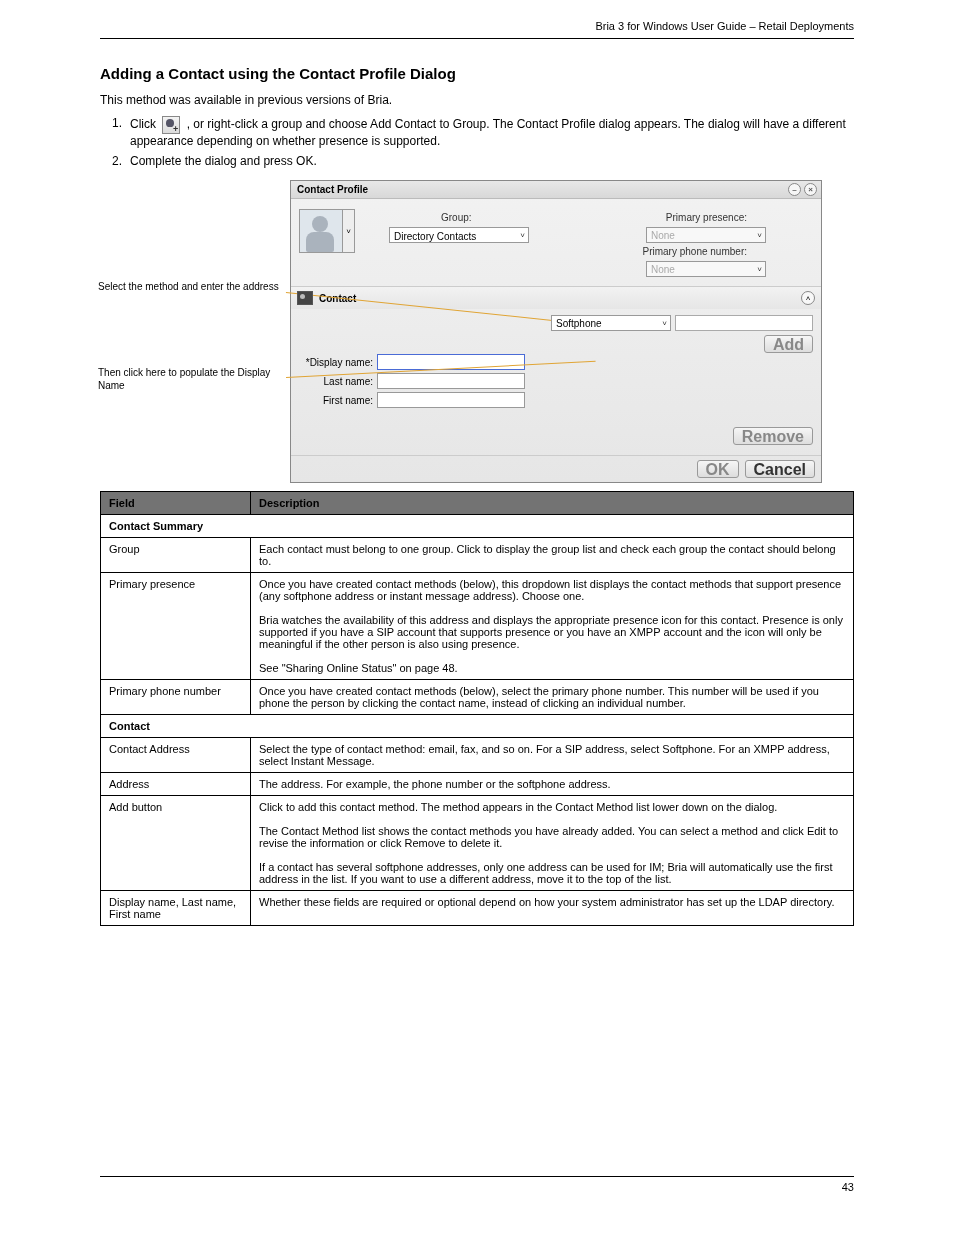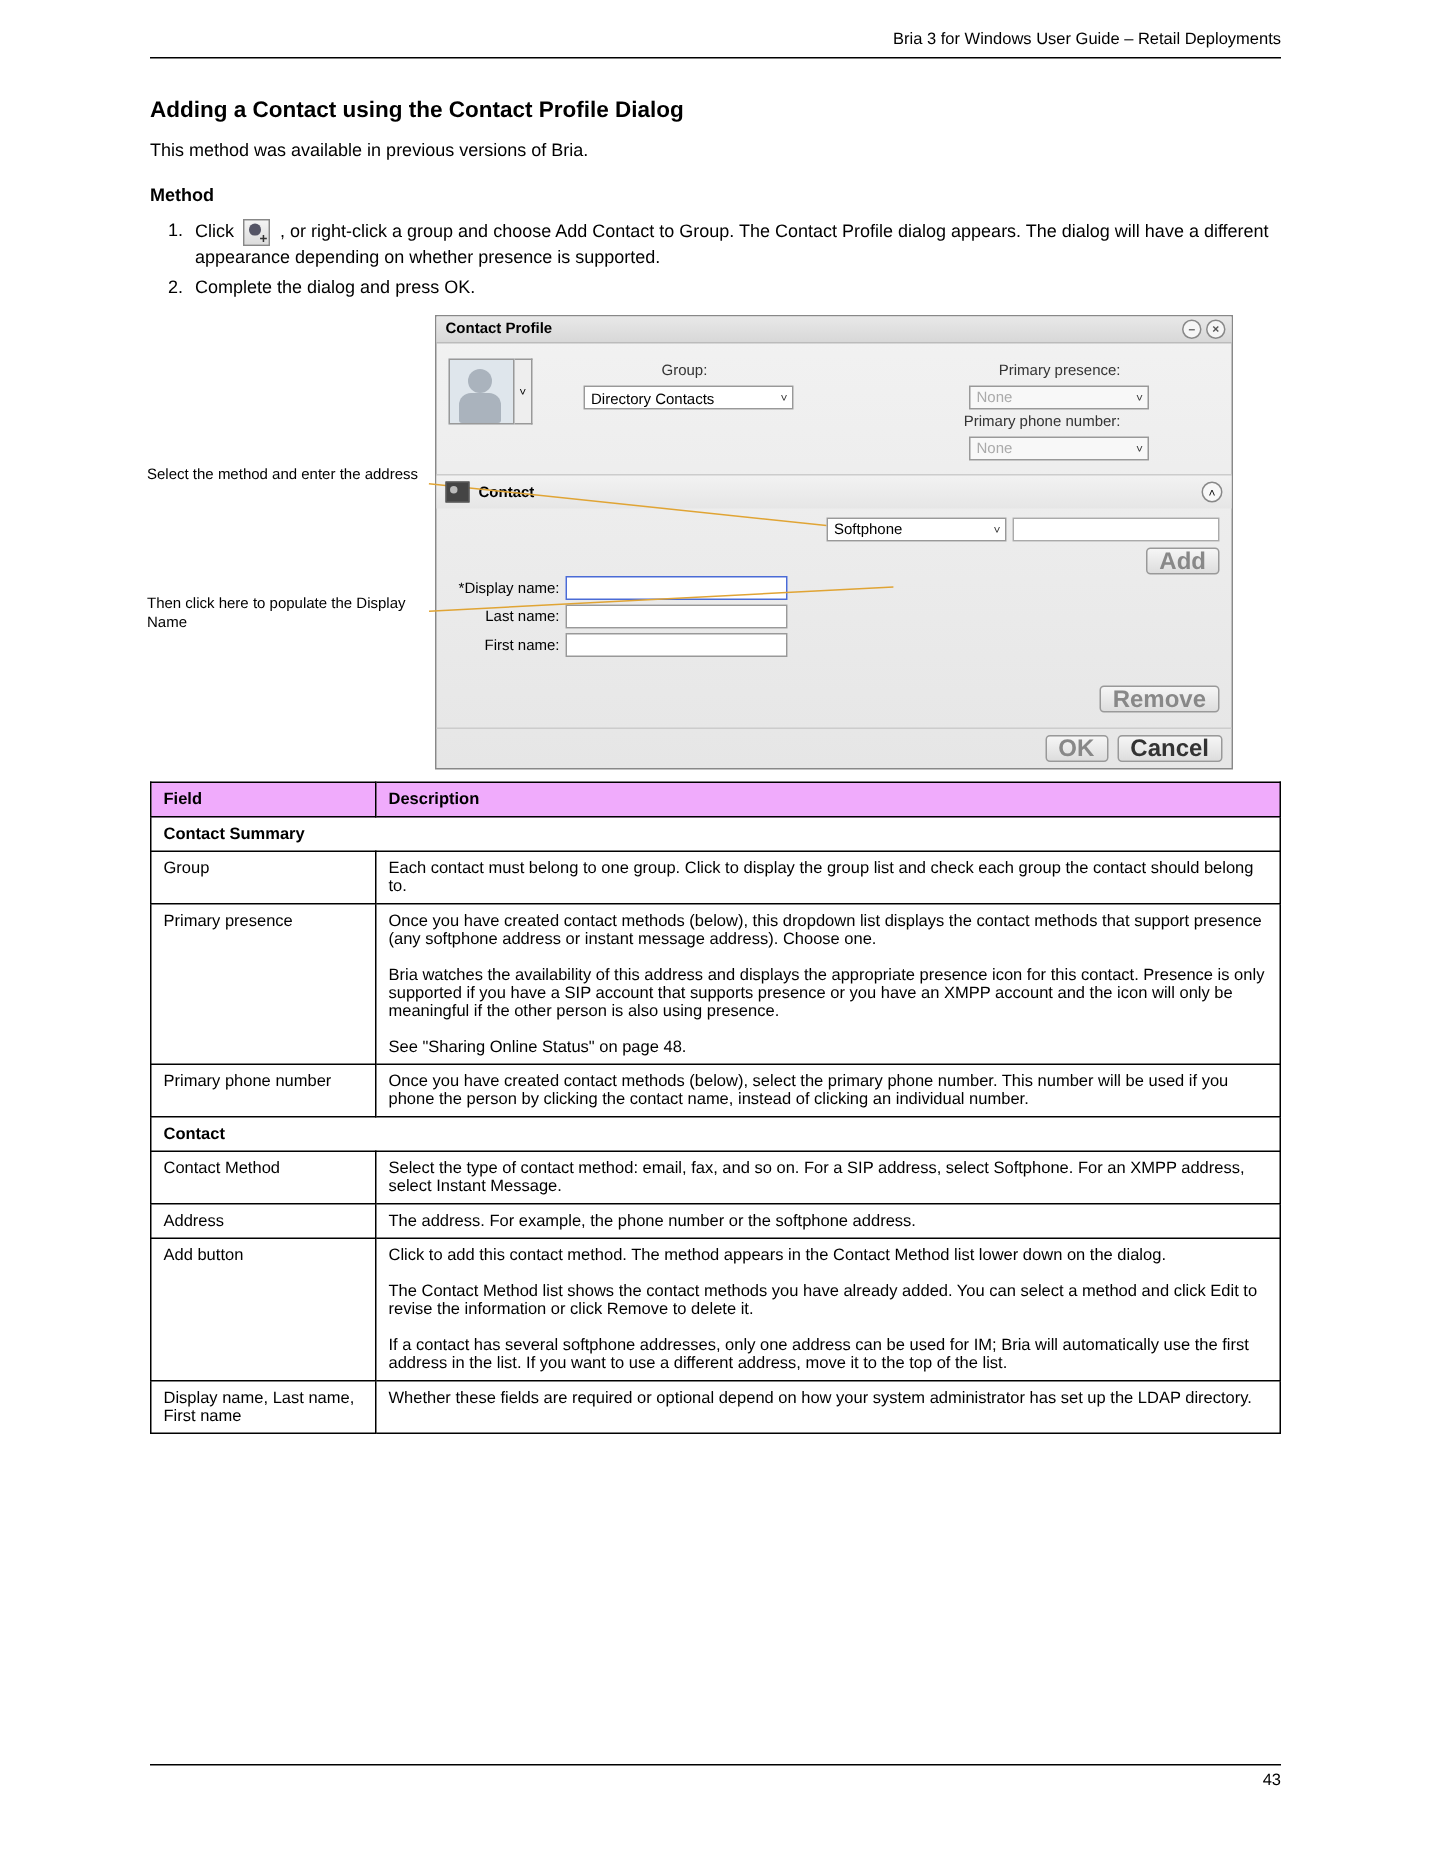--- a/index.html
+++ b/index.html
@@ -253,21 +253,21 @@
     border-collapse: collapse;
     margin-top: 8px;
     font-size: 11px;
   }
   table.ft th, table.ft td {
     border: 1px solid #000;
     padding: 5px 8px;
     vertical-align: top;
     text-align: left;
   }
-  table.ft th { font-weight: bold; background: #f0abfc; }
+  table.ft th { font-weight: bold; background: #737373; }
   table.ft td.sect { font-weight: bold; }
   table.ft .fcol { width: 150px; }
 
   .footer-rule {
     position: absolute;
     bottom: 58px;
     left: 100px;
     right: 100px;
     border-top: 1px solid #000;
   }
@@ -281,21 +281,20 @@
 </head>
 <body>
 
 <div class="page">
   <div class="header-text">Bria 3 for Windows User Guide – Retail Deployments</div>
   <div class="header-rule"></div>
 
   <div class="content">
     <h2 class="section-title">Adding a Contact using the Contact Profile Dialog</h2>
     <p>This method was available in previous versions of Bria.</p>
-    <p class="method-label"><b>Method</b></p>
     <div class="step-row">
       <div class="step-num">1.</div>
       <div class="step-text">
         <span>Click </span>
         <span class="inline-icon"></span>
         <span>, or right-click a group and choose Add Contact to Group. The Contact Profile dialog appears. The dialog will have a different appearance depending on whether presence is supported.</span>
       </div>
     </div>
     <div class="step-row">
       <div class="step-num">2.</div>
@@ -417,21 +416,21 @@
 See "Sharing Online Status" on page 48.</td>
           </tr>
       <tr>
             <td>Primary phone number</td>
             <td>Once you have created contact methods (below), select the primary phone number. This number will be used if you phone the person by clicking the contact name, instead of clicking an individual number.</td>
           </tr>
       <tr>
             <td class="sect" colspan="2">Contact</td>
           </tr>
       <tr>
-            <td>Contact Method</td>
+            <td>Contact Address</td>
             <td>Select the type of contact method: email, fax, and so on. For a SIP address, select Softphone. For an XMPP address, select Instant Message.</td>
           </tr>
       <tr>
             <td>Address</td>
             <td>The address. For example, the phone number or the softphone address.</td>
           </tr>
       <tr>
             <td>Add button</td>
             <td style="white-space:pre-line;">Click to add this contact method. The method appears in the Contact Method list lower down on the dialog.
 

